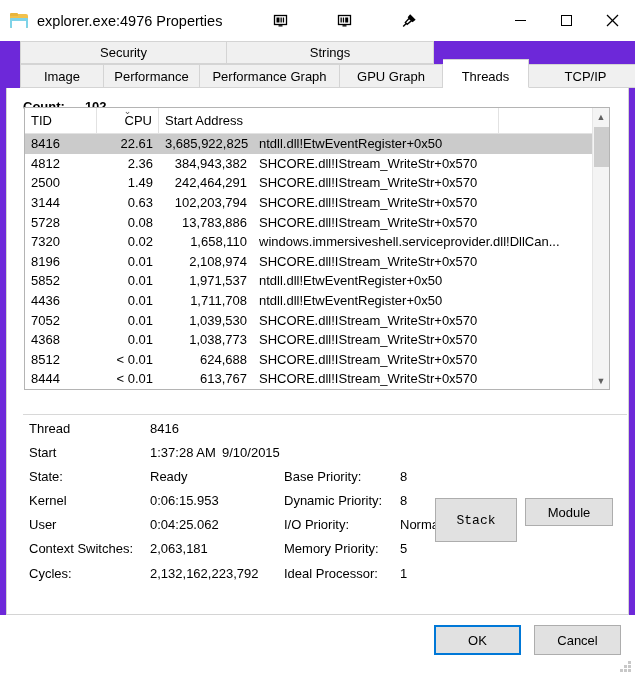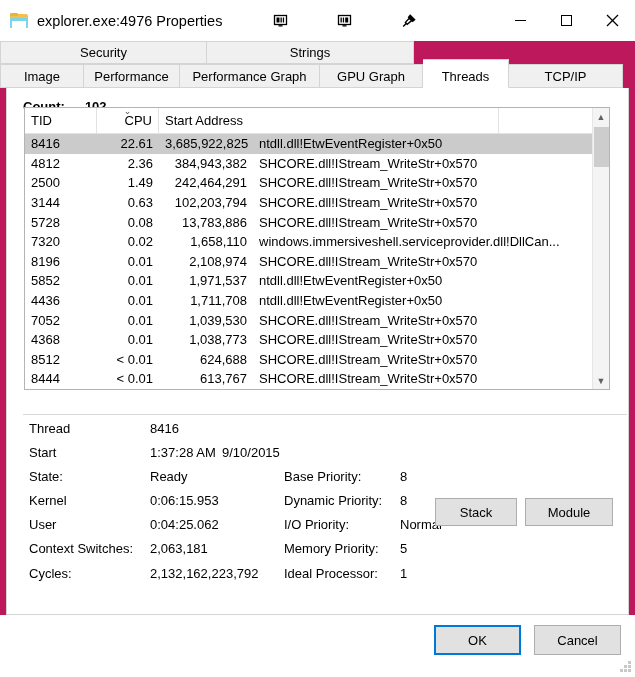--- a/index.html
+++ b/index.html
@@ -14,21 +14,21 @@
     font-size: 13px;
     color: #000000;
     overflow: hidden;
   }
 
   
   .window {
     position: relative;
     width: 635px;
     height: 677px;
-    background: #be185d;
+    background: #6d28d9;
     box-sizing: border-box;
     display: flex;
     flex-direction: column;
     border-radius: 15px;
   }
 
   
   .titlebar {
     height: 41px;
     min-height: 41px;
@@ -125,21 +125,21 @@
     height: 11px;
     border: 1px solid #000;
     box-sizing: border-box;
   }
 
   
   .tabstrip {
     position: relative;
     height: 47px;
     min-height: 47px;
-    margin: 0 0;
+    margin: 0 20px;
     box-sizing: border-box;
   }
   .tabrow {
     position: absolute;
     left: 0;
     width: 623px;
     display: flex;
     box-sizing: border-box;
   }
   .tabrow-top { top: 0; height: 23px; }
@@ -334,21 +334,21 @@
     color: #000;
     display: flex;
     align-items: center;
     justify-content: center;
     cursor: default;
     font-family: "Liberation Sans", sans-serif;
   }
   .btn.focus {
     border: 2px solid #0078d7;
   }
-  .btn-stack  { position: absolute; left: 428px; top: 410px; width: 82px; height: 28px; }
+  .btn-stack  { position: absolute; left: 428px; top: 410px; width: 82px; height: 44px; font-family: Liberation Mono, monospace; }
   .btn-module { position: absolute; left: 518px; top: 410px; width: 88px; height: 28px; }
 
   
   .footer {
     height: 62px;
     min-height: 62px;
     position: relative;
     background: #ffffff;
   }
   .btn-ok     { position: absolute; left: 434px; top: 10px; width: 87px; height: 30px; }

